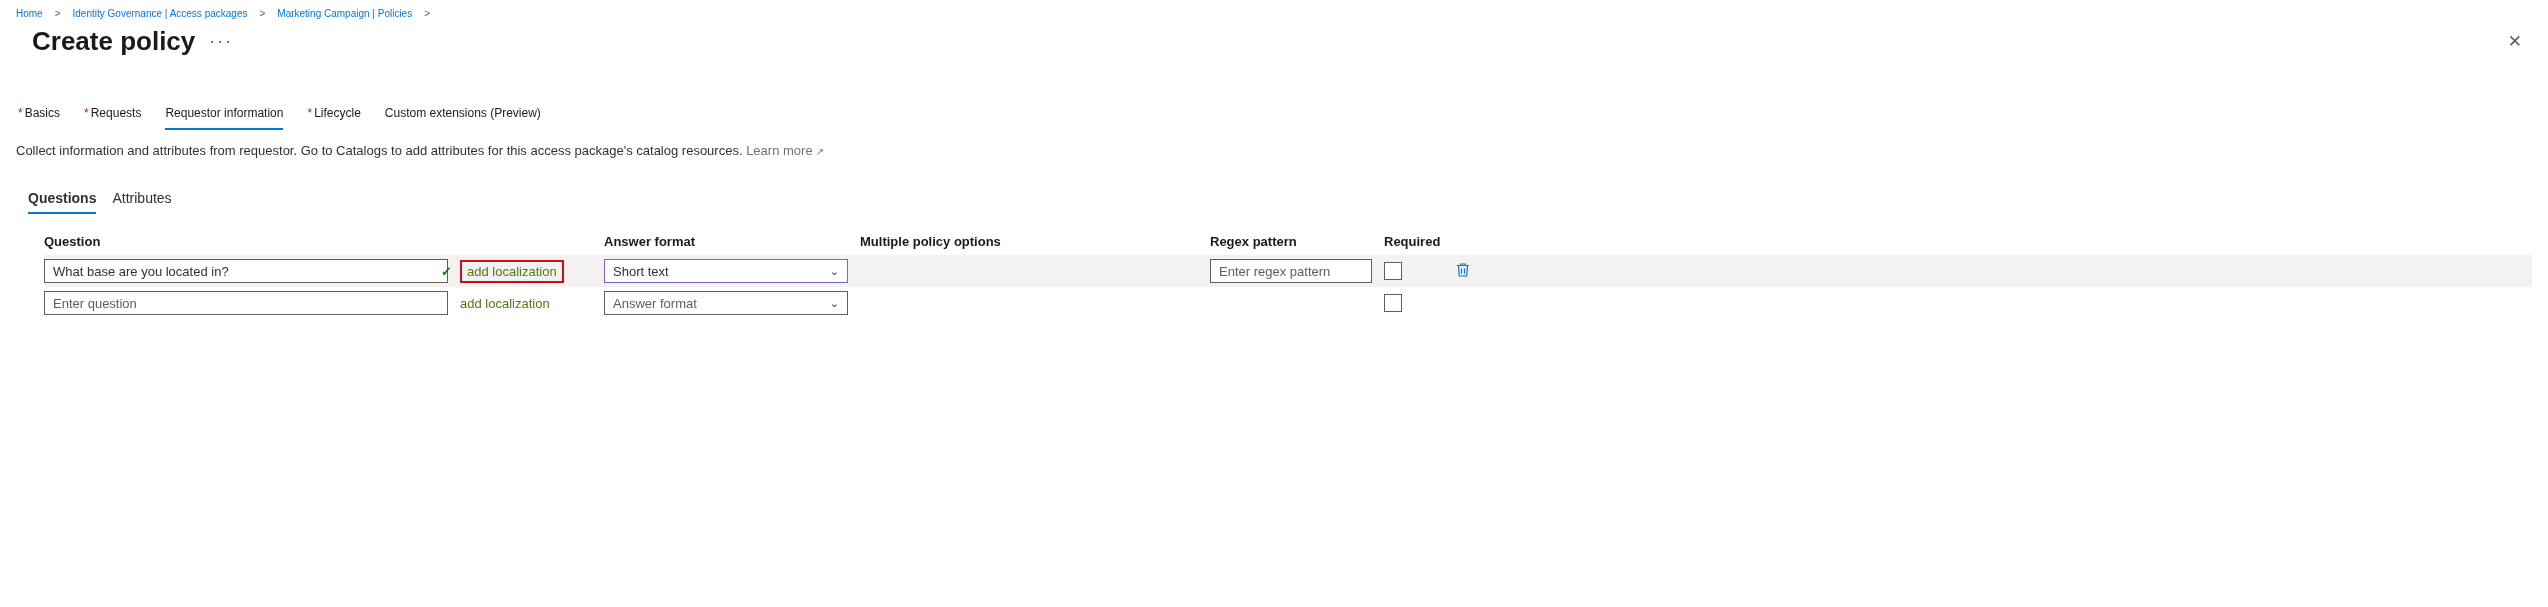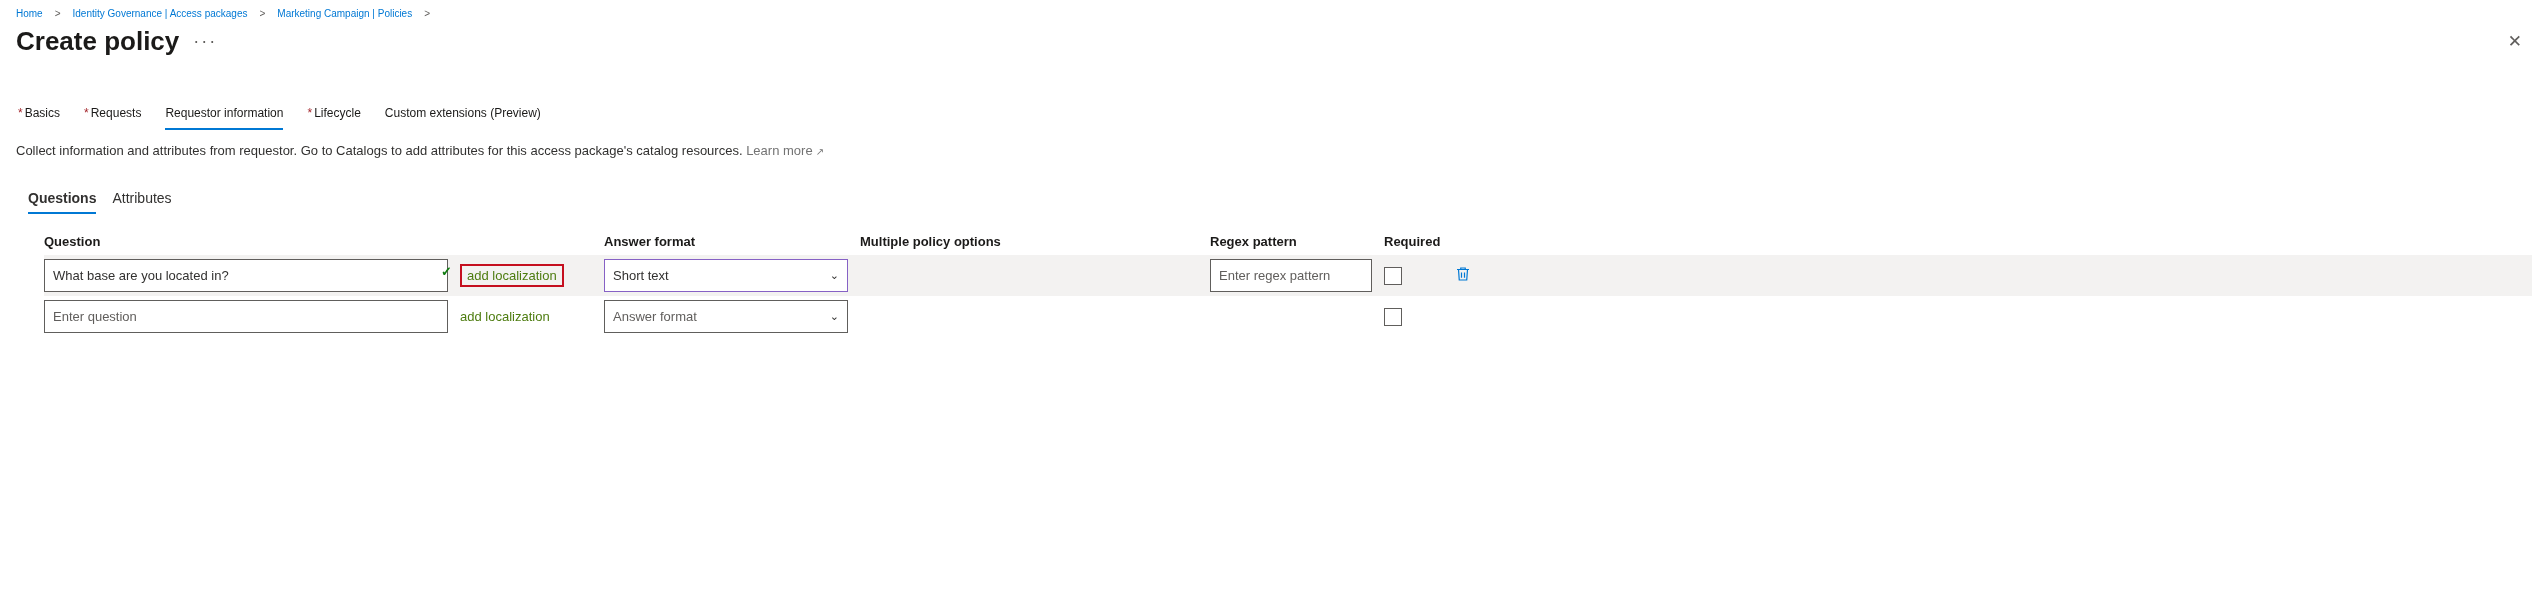--- a/index.html
+++ b/index.html
@@ -2,21 +2,21 @@
 <html><head>
   <meta charset="utf-8">
   <style>
     * { margin:0; padding:0; box-sizing:border-box; font-family:"Segoe UI",Arial,sans-serif; }
     body { background:#fff; color:#323130; font-size:13px; }
     .page { padding: 8px 16px 24px 16px; }
     .breadcrumb { display:flex; align-items:center; gap:12px; color:#605e5c; font-size:10px; margin-bottom:6px; }
     .breadcrumb a { color:#0078d4; text-decoration:none; cursor:pointer; }
     .breadcrumb .sep { color:#605e5c; }
     .title-row { display:flex; align-items:center; justify-content:space-between; }
-    .title-left { display:flex; align-items:center; gap:14px;}
+    .title-left { display:flex; align-items:center; gap:14px;margin-left:16px;}
     h1 { font-size:26px; font-weight:600; color:#1b1a19; }
     .more-dots { color:#605e5c; font-size:18px; cursor:pointer; letter-spacing:2px;}
     .close-x { color:#605e5c; cursor:pointer; padding:6px 10px; font-size:17px;}
     .tabs { display:flex; gap:24px; margin-top:44px; padding-left:2px; border-bottom:1px solid transparent; }
     .tab { padding:4px 0 10px 0; font-size:12px; color:#1b1a19; cursor:pointer; position:relative;}
     .tab .star { color:#a4262c; margin-right:2px;}
     .tab.active { font-weight:400; }
     .tab.active::after { content:""; position:absolute; left:0; right:0; bottom:0; height:2px; background:#0078d4; }
     .intro { margin-top:12px; font-size:13px; color:#323130; }
     .intro a { color:#737373; text-decoration:none; }
@@ -26,21 +26,21 @@
     .subtab.active { font-weight:600; }
     .subtab.active::after { content:""; position:absolute; left:0; right:0; bottom:0; height:2px; background:#0078d4; }
     .grid-wrap { margin-top:14px; padding-left:28px; padding-right:0px; }
     .header-row, .body-row { display:grid; grid-template-columns: 416px 144px 256px 350px 174px 70px 38px; align-items:center; gap:0; }
     .header-row { font-weight:600; font-size:13px; color:#1b1a19; padding:6px 0; }
     .body-row { padding:4px 0; }
     .row-even { background:#f3f2f1; }
     .cell { padding-right:12px; }
     .q-input-wrap { position:relative; }
     input[type=text].txt, .sel {
-      width:100%; height:33px; border:1px solid #605e5c; background:#fff; padding:0 8px; font-size:13px; color:#323130;
+      width:100%; height:24px; border:1px solid #605e5c; background:#fff; padding:0 8px; font-size:13px; color:#323130;
     }
     .txt::placeholder, .sel.placeholder { color:#605e5c; }
     .hl { border:1px solid #8661c5; }
     .check-green { position:absolute; right:8px; top:5px; color:#107c10; font-weight:bold;}
     .loc-link { color:#4d7c0f; font-size:13px; cursor:pointer; }
     .loc-link.boxed { border:2px solid #c50f1f; padding:2px 5px; }
     .sel { display:flex; align-items:center; justify-content:space-between; cursor:pointer; }
     .chev { font-size:11px; color:#323130;}
     .chk { width:18px; height:18px; border:1px solid #605e5c; background:#fff; cursor:pointer;}
     .trash { width:18px; height:18px; cursor:pointer; }

